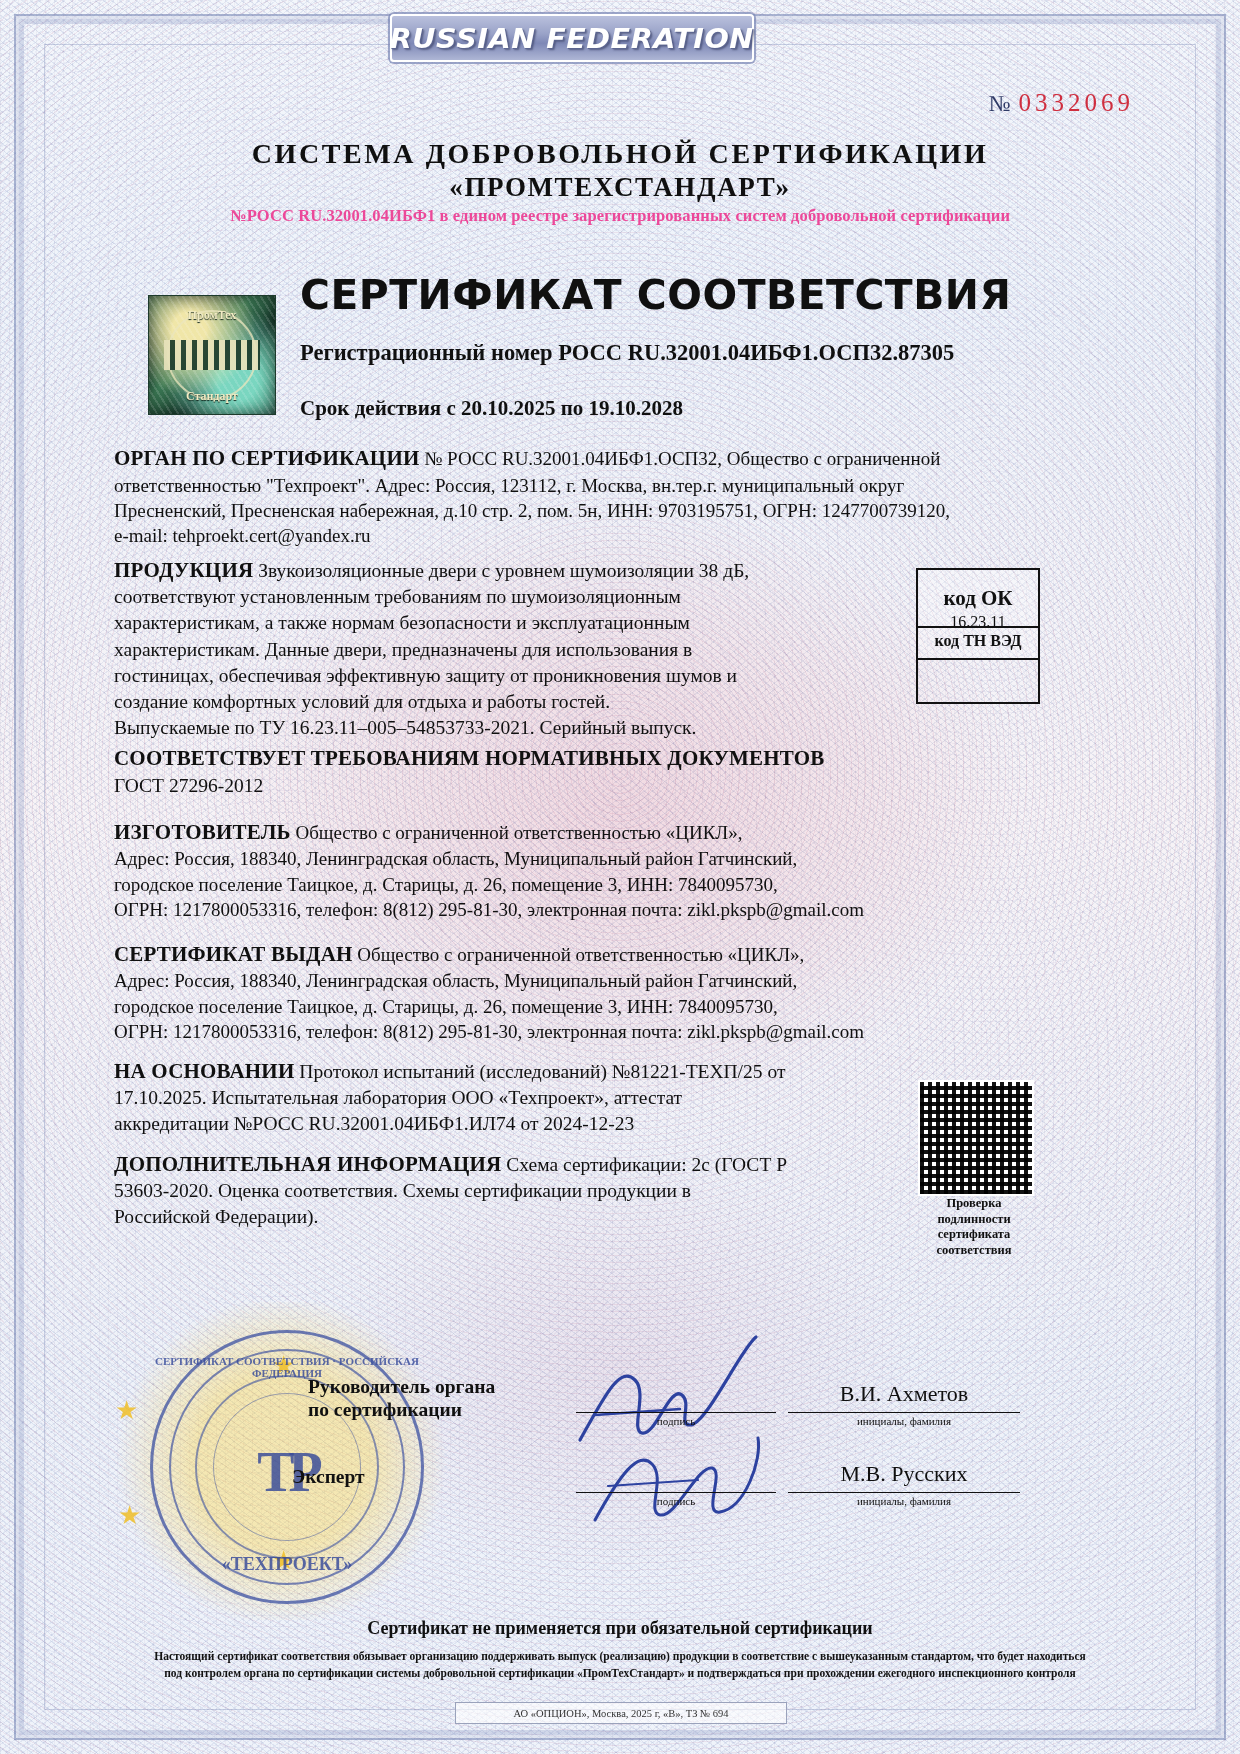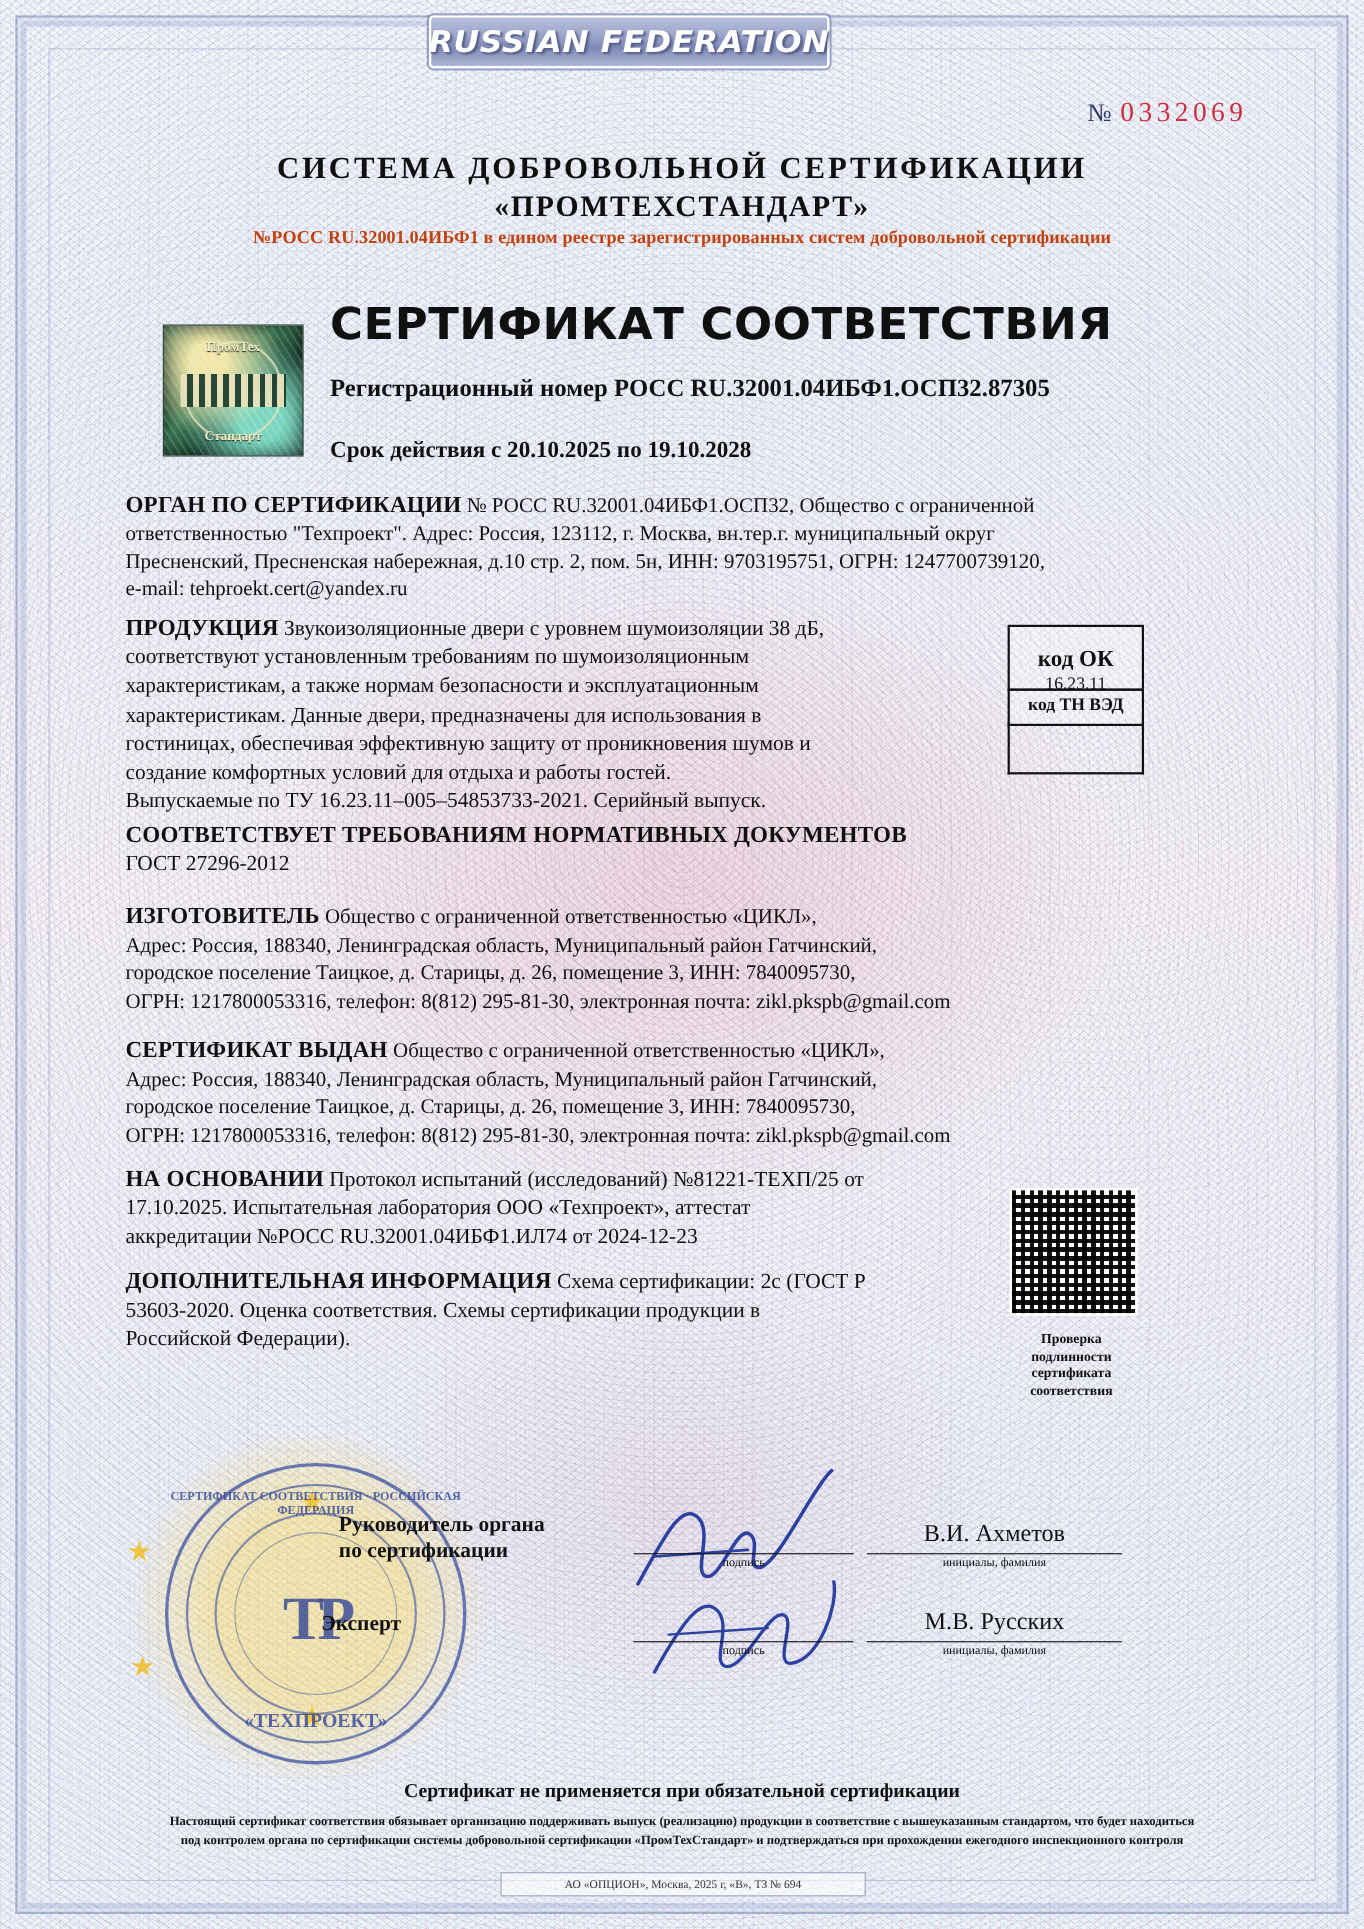--- a/index.html
+++ b/index.html
@@ -78,21 +78,21 @@
   .sys-title{
     position:absolute;left:0;right:0;top:138px;text-align:center;
     font-size:28px;font-weight:700;letter-spacing:2.6px;color:#101010;
   }
   .sys-title2{
     position:absolute;left:0;right:0;top:172px;text-align:center;
     font-size:27px;font-weight:700;letter-spacing:1.6px;color:#101010;
   }
   .registry-line{
     position:absolute;left:0;right:0;top:206px;text-align:center;
-    font-size:16.5px;font-weight:700;color:#c2410c;letter-spacing:.1px;
+    font-size:16.5px;font-weight:700;color:#ec4899;letter-spacing:.1px;
   }
 
   .main-title{
     position:absolute;left:300px;top:272px;width:730px;
     font-family:"DejaVu Sans", sans-serif;
     font-size:40px;font-weight:700;color:#101010;letter-spacing:.5px;
     transform:scaleX(1.02);transform-origin:left center;
   }
   .reg-number{
     position:absolute;left:300px;top:340px;width:740px;
@@ -181,21 +181,21 @@
   .qr-wrap{position:absolute;left:918px;top:1080px;width:112px;text-align:center;}
   .qr{
     width:112px;height:112px;
     background-color:#fff;
     background-image:
       repeating-linear-gradient(90deg,#111 0 4px,#fff 4px 8px),
       repeating-linear-gradient(0deg,#111 0 4px,#fff 4px 8px);
     background-blend-mode:multiply;
     border:2px solid #fff;
   }
-  .qr-cap{margin-top:14px;font-size:12.5px;font-weight:700;line-height:1.25;color:#101010;}
+  .qr-cap{margin-top:0;font-size:12.5px;font-weight:700;line-height:1.25;color:#101010;}
 
   
   .sig-role{position:absolute;font-size:19.5px;font-weight:700;color:#101010;line-height:1.2;}
   #role-head{left:292px;top:1375px;margin-left:16px;}
   #role-expert{left:292px;top:1465px;}
 
   .sig-line{position:absolute;border-bottom:1.6px solid #111;}
   #sig-line-1{left:576px;top:1412px;width:200px;}
   #sig-line-2{left:576px;top:1492px;width:200px;}
   #name-line-1{left:788px;top:1412px;width:232px;}

